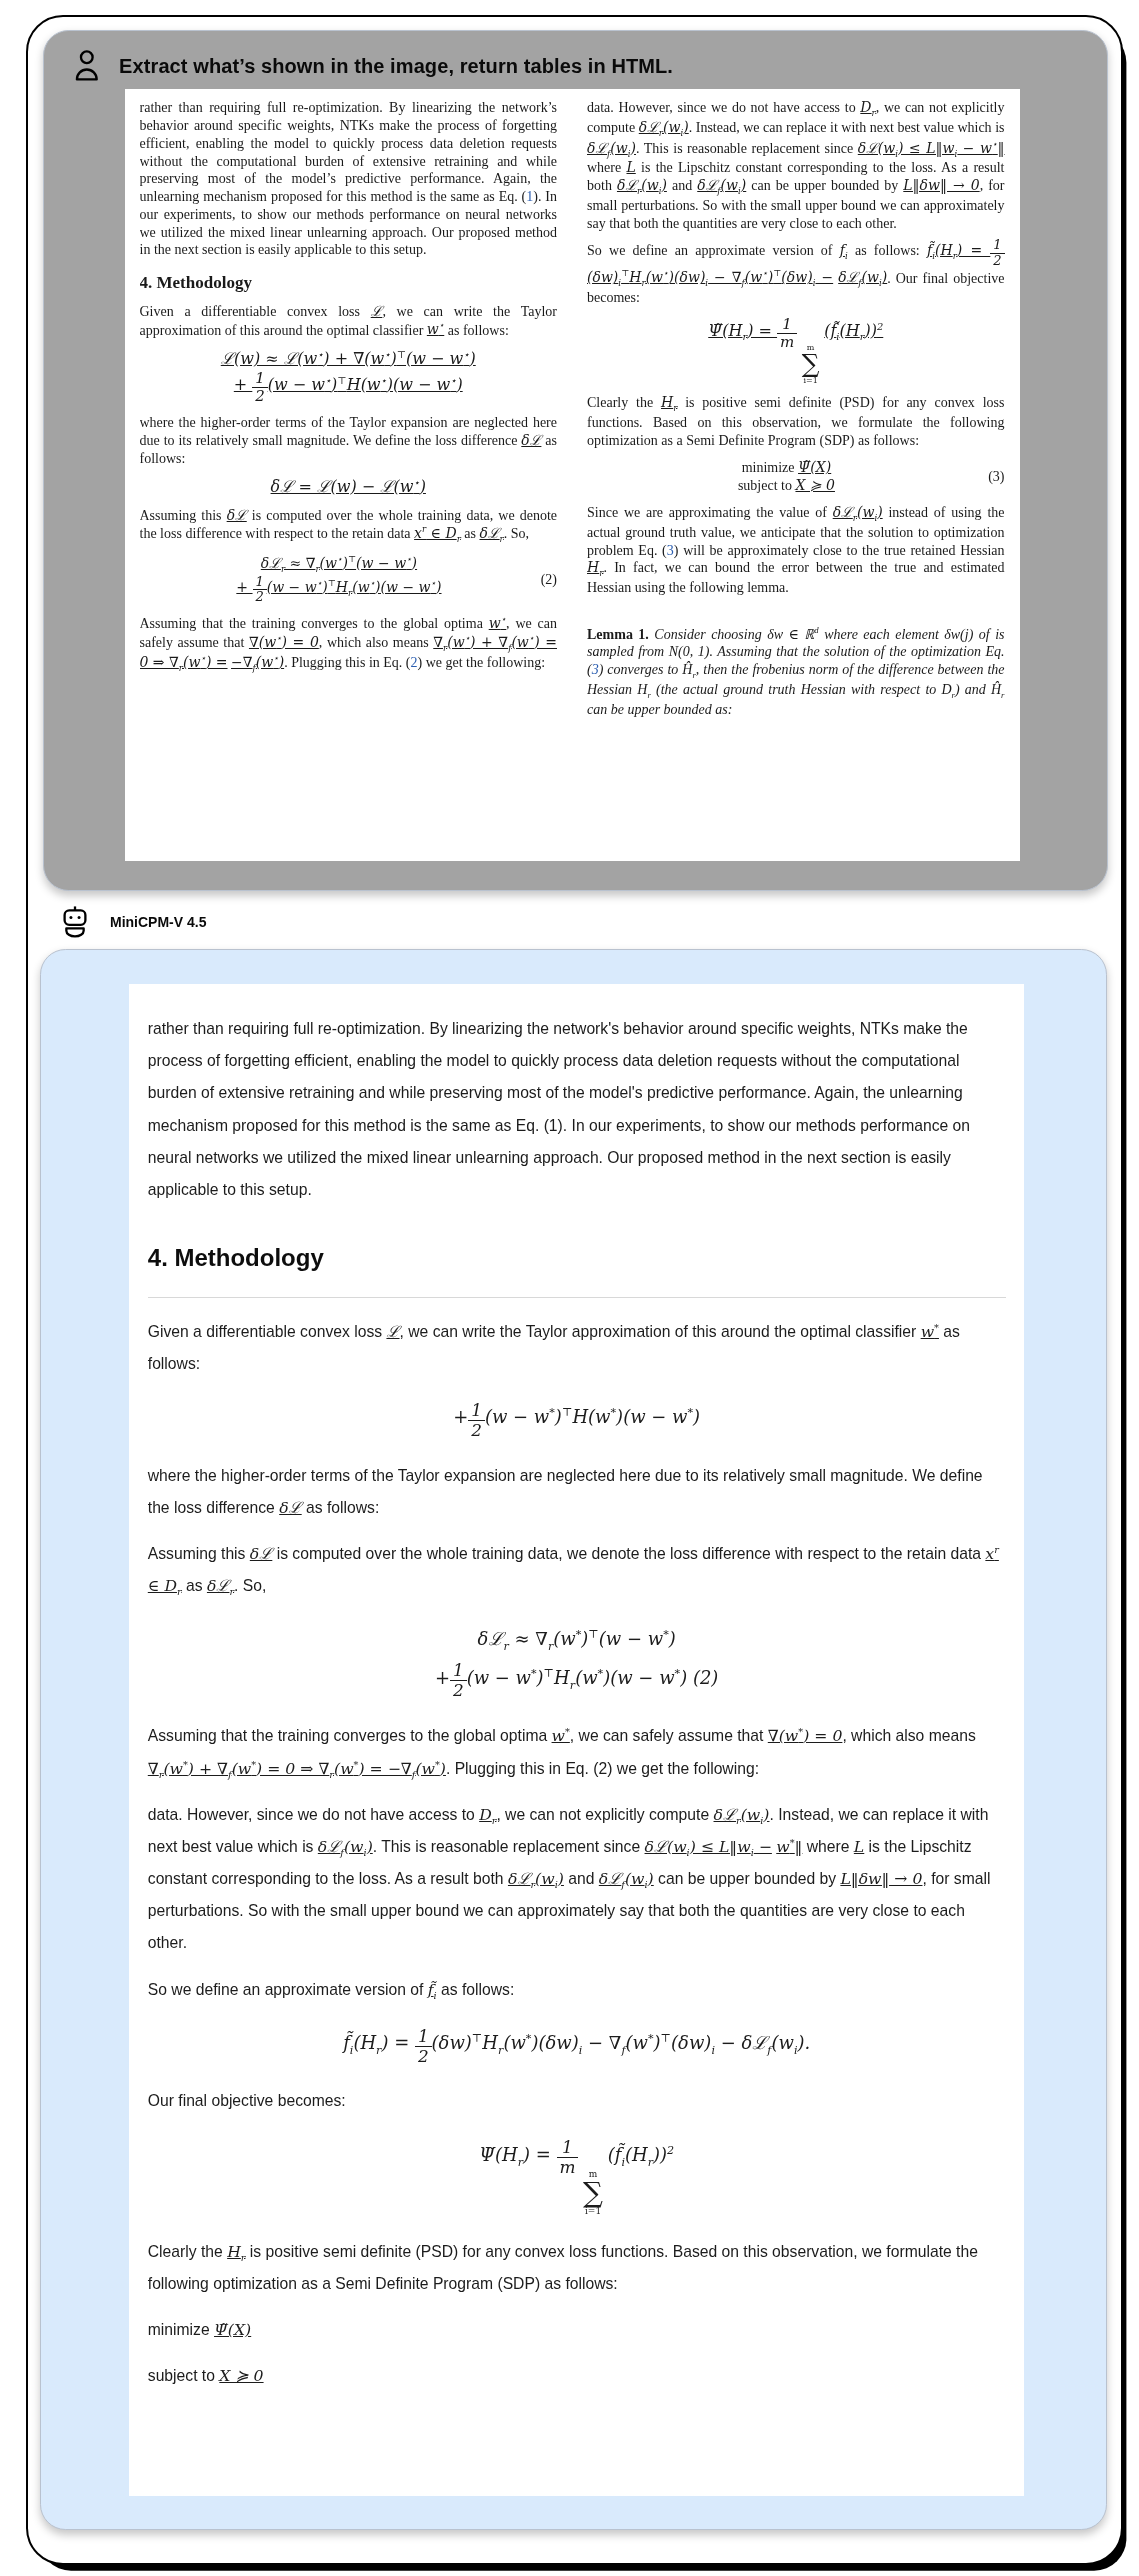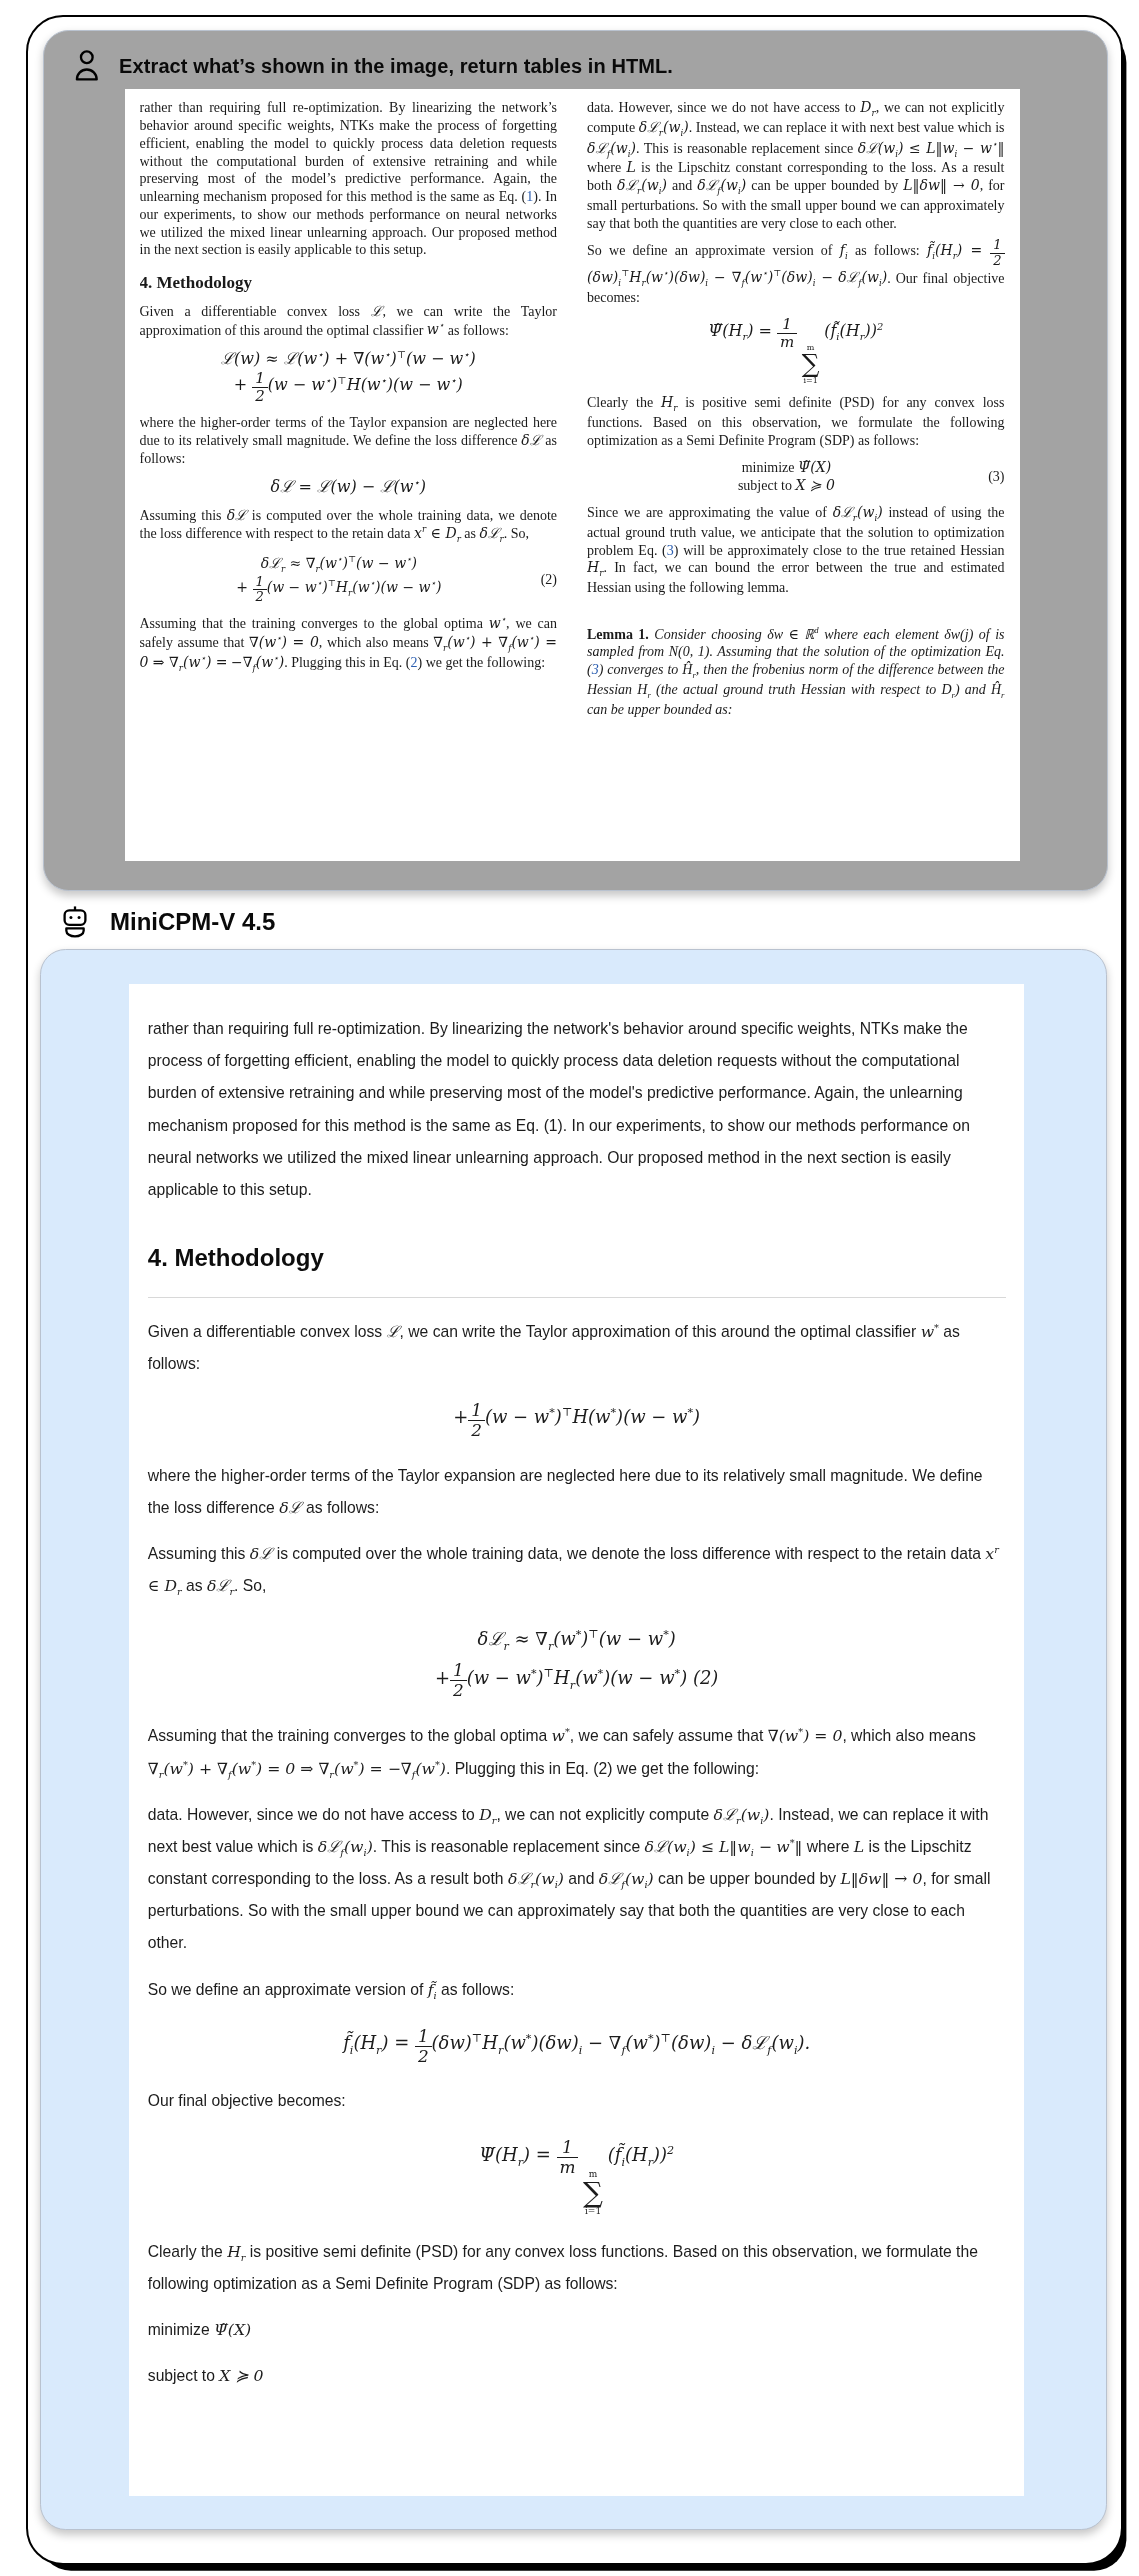--- a/index.html
+++ b/index.html
@@ -8,38 +8,38 @@
          border-radius:37px;box-shadow:8.1px 10.5px 0 -4.7px #000;background:#fff;}
   
   .bubble{position:absolute;border:1.2px solid #b9c2cf;box-shadow:0 4.7px 8.1px rgba(0,0,0,.22);}
   .user-bubble{left:14.5px;top:12.8px;width:1063px;height:859px;background:#a3a3a3;border-radius:25.6px;}
   .assistant-bubble{left:12.2px;top:932px;width:1065px;height:1579px;background:#d9eafc;border-radius:25.6px;}
   .msg-header{position:absolute;display:flex;align-items:center;gap:20px;}
   .user-header{left:30px;top:18.6px;}
   .assistant-header{left:32px;top:888px;}
   .icon svg{display:block;}
   .prompt{font-size:20px;font-weight:bold;color:#0a0a0a;letter-spacing:0.1px;}
-  .model-name{font-size:24px;font-weight:bold;color:#0a0a0a;}
+  .model-name{font-size:14px;font-weight:bold;color:#0a0a0a;}
   
   .paper{position:absolute;left:81px;top:58px;width:895px;height:772px;background:#fff;
          display:flex;gap:30px;padding:10.5px 15px;box-sizing:border-box;overflow:hidden;
          font-family:"Liberation Serif","DejaVu Serif",serif;color:#1a1a1a;}
   .pcol{flex:1;font-size:14px;line-height:1.27;text-align:justify;overflow:hidden;}
   .pp{margin:0 0 5.8px 0;}
   .ph{font-size:17px;margin:12.8px 0 9.3px 0;font-weight:bold;text-align:left;}
   .peq{margin:9.3px 0;text-align:center;font-size:16px;}
   .peq .eline{margin:1.2px 0;}
   .p-eqrow{display:flex;align-items:center;margin:9.3px 0;}
   .p-eqlines{flex:1;text-align:center;}
   .p-eqnum{margin-left:2.3px;}
   .plemma{font-style:italic;margin-top:28px;}
   .plemma b{font-style:normal;}
   .eqref{color:#2a5db0;}
   
-  .mi{font-family:"DejaVu Serif","Liberation Serif",serif;font-style:italic;}
+  .mi{font-family:"DejaVu Serif","Liberation Serif",serif;font-style:italic;text-decoration:underline;}
   sup,sub{font-size:.62em;}
   .frac{display:inline-block;vertical-align:-.75em;text-align:center;line-height:1.12;font-size:.94em;}
   .frac .fn{display:block;border-bottom:1.2px solid currentColor;padding:0 2.9px;}
   .frac .fd{display:block;padding:0 2.9px;}
   .bigsum{display:inline-flex;flex-direction:column;align-items:center;vertical-align:-.9em;
           line-height:1;margin:0 4.7px;font-style:normal;}
   .bigsum .st,.bigsum .sb{font-size:.5em;}
   .bigsum .ss{font-size:1.55em;}
   
   .acontent{position:absolute;left:88px;top:34px;width:895px;height:1512px;background:#fff;

